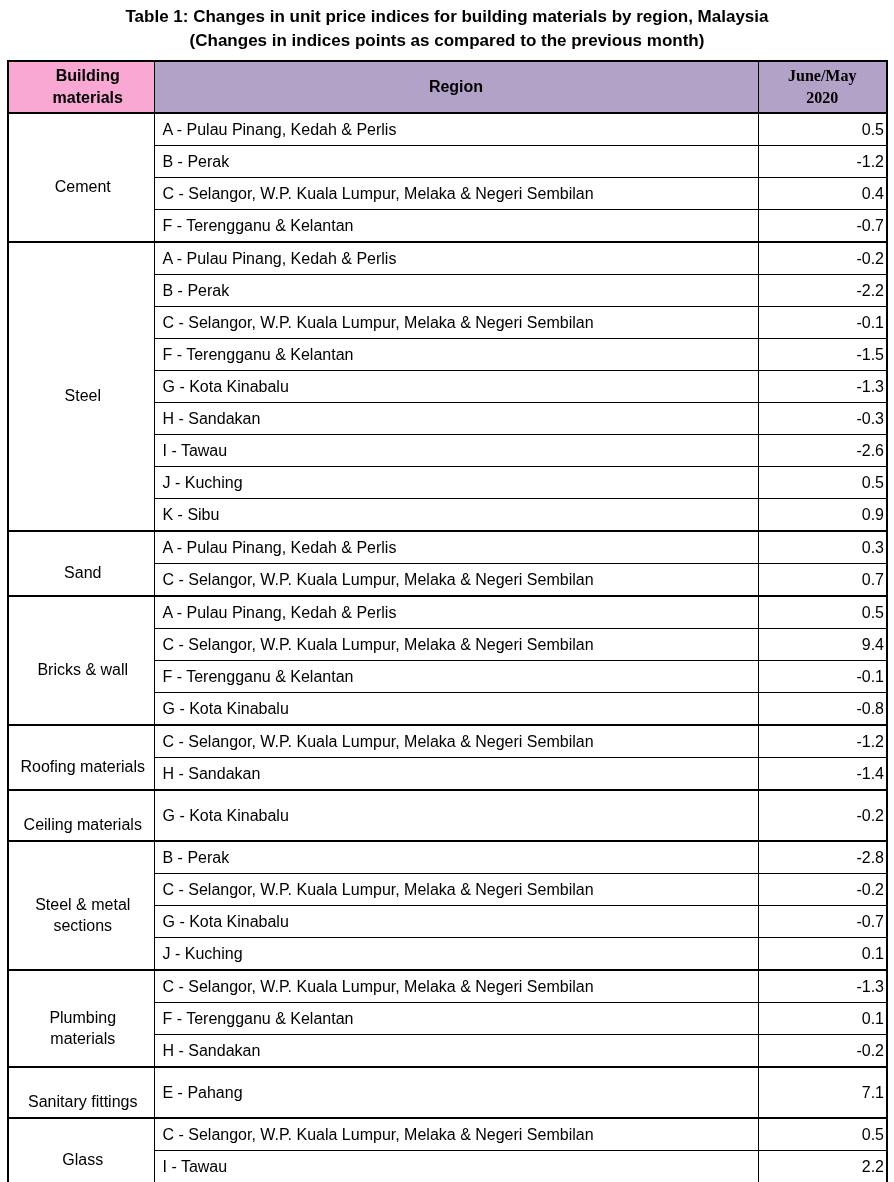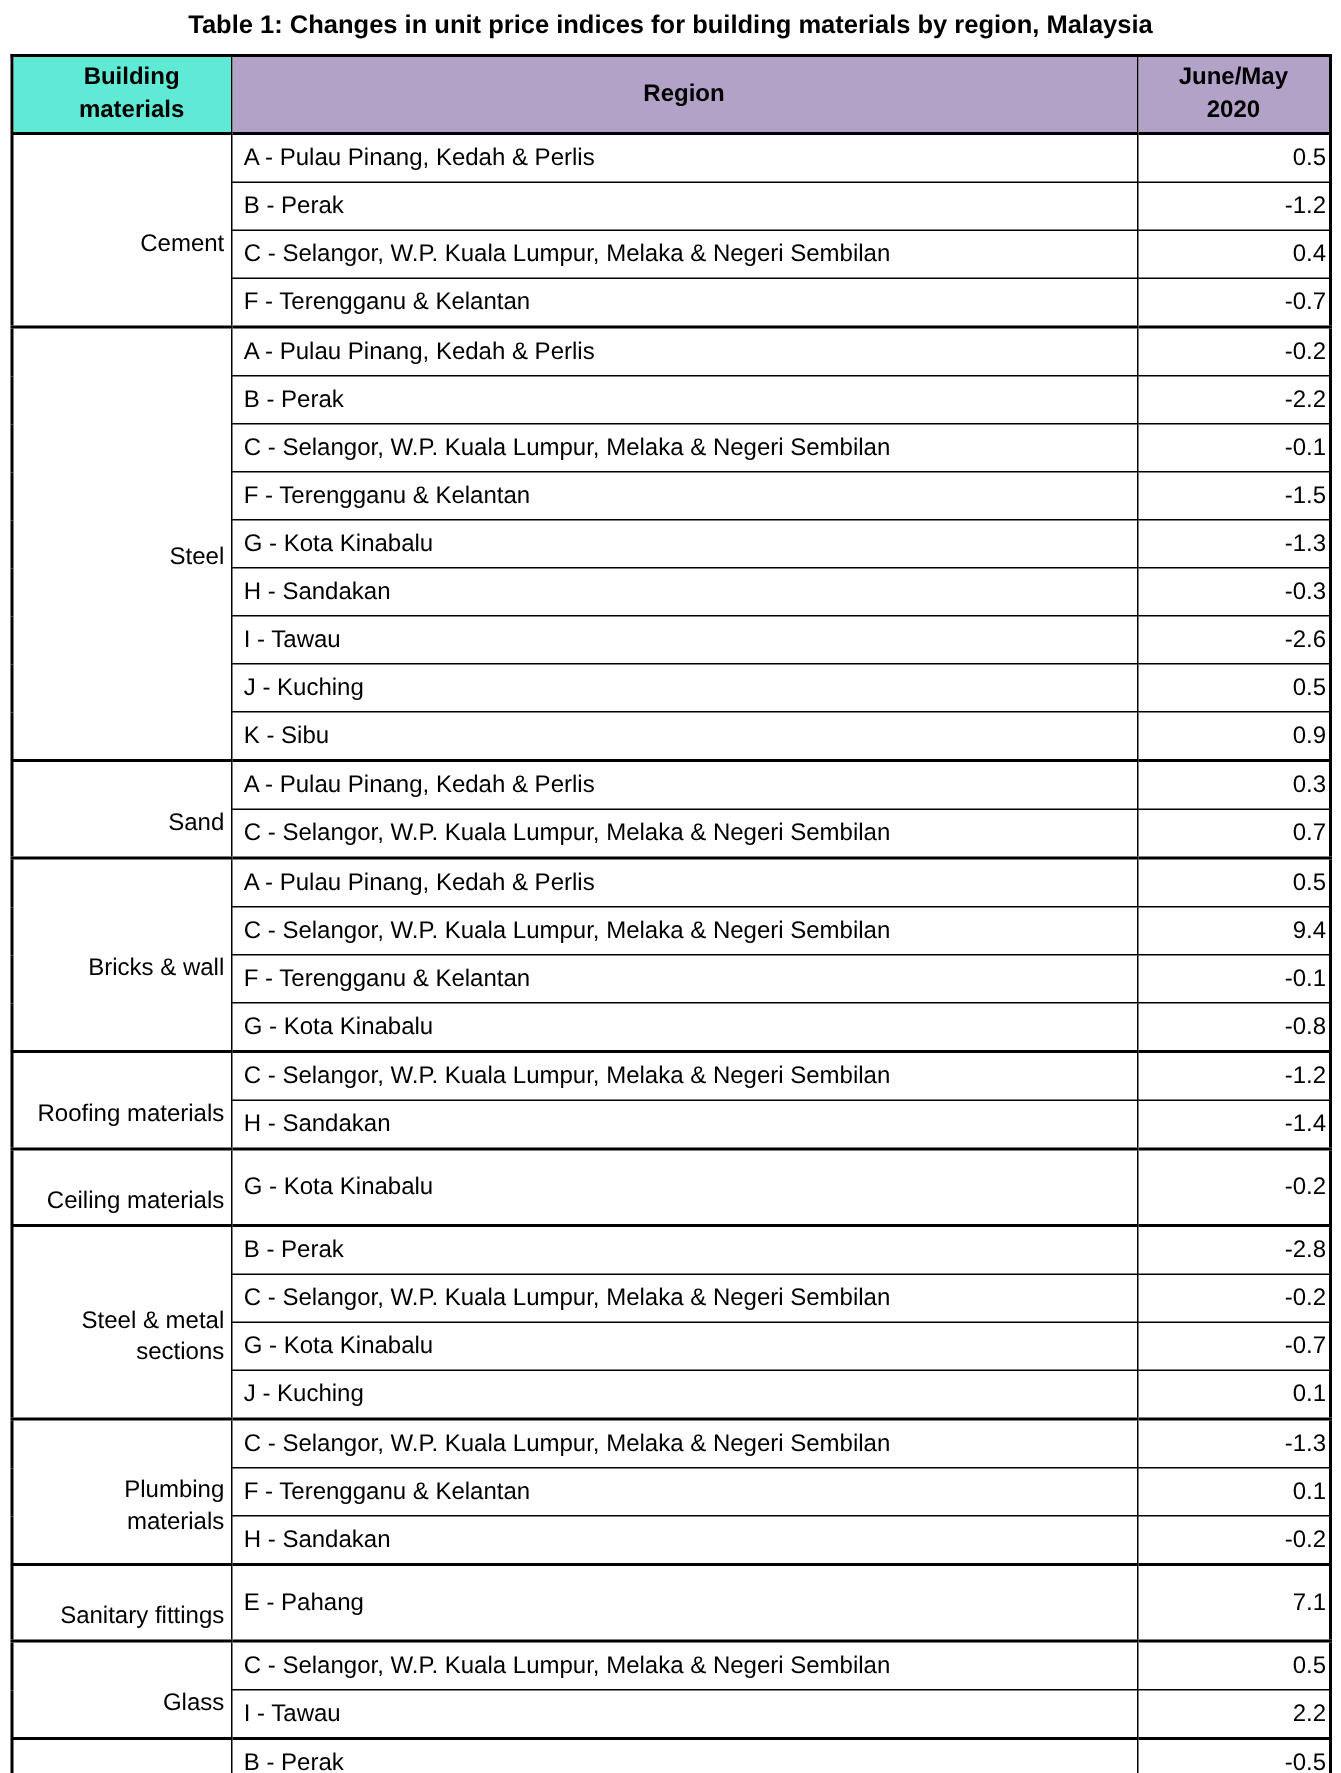--- a/index.html
+++ b/index.html
@@ -38,21 +38,21 @@
   }
   table.data th {
     height: 48px;
     font-weight: bold;
     text-align: center;
     vertical-align: middle;
     white-space: pre-line;
     line-height: 22px;
   }
   td.mat {
-    text-align: right;
+    text-align: center;
     vertical-align: middle;
     padding: 20px 4px 2px 7px;
     line-height: 21px;
     border-top-width: 2px;
   }
   td.reg {
     text-align: left;
     vertical-align: middle;
     padding: 2px 4px 2px 8px;
     line-height: 21px;
@@ -67,34 +67,35 @@
   tr.row td { height: 27px; }
   tr.group-start td { border-top-width: 2px; }
 </style>
 </head>
 <body>
 
 <div class="page">
 
   <div class="title">
     <div>Table 1: Changes in unit price indices for building materials by region, Malaysia</div>
+    <div>(Changes in indices points as compared to the previous month)</div>
   </div>
 
   <table class="data">
     <colgroup>
       <col style="width:146px">
       <col style="width:604px">
       <col style="width:129px">
     </colgroup>
     <thead>
       <tr>
-        <th class="hdr" style="background: #5eead4; padding-left: 14px;">Building
+        <th class="hdr" style="background: #f9a8d4; padding-left: 14px;">Building
 materials</th>
         <th class="hdr" style="background: rgb(178, 162, 199);">Region</th>
-        <th class="hdr" style="background: rgb(178, 162, 199);">June/May
+        <th class="hdr" style="background: rgb(178, 162, 199); font-family: Liberation Serif, serif;">June/May
 2020</th>
       </tr>
     </thead>
     <tbody>
         <tr class="row group-start">
           <td class="mat" rowspan="4">Cement</td>
           <td class="reg">A - Pulau Pinang, Kedah &amp; Perlis</td>
           <td class="val">0.5</td>
         </tr>
         <tr class="row">

